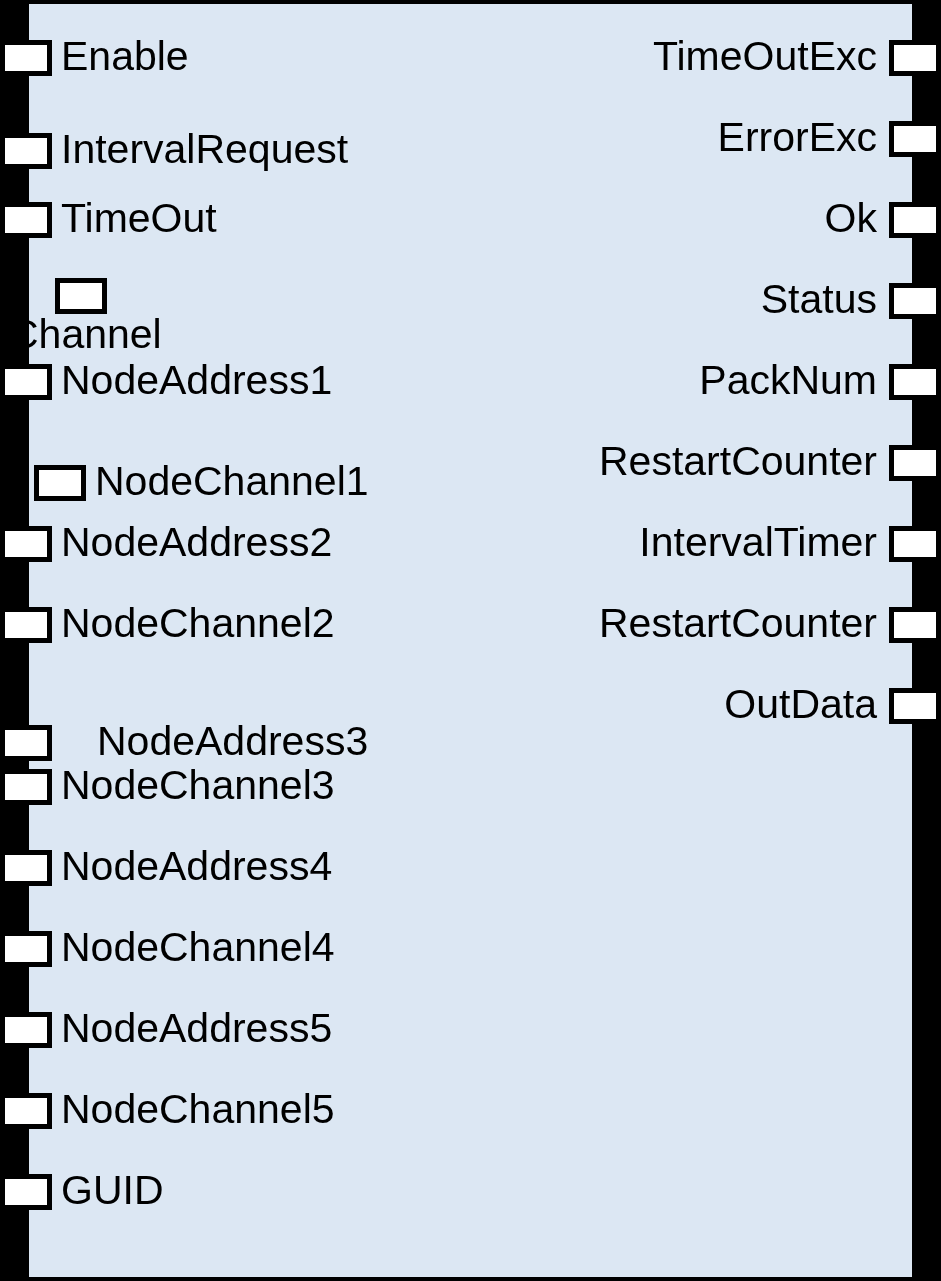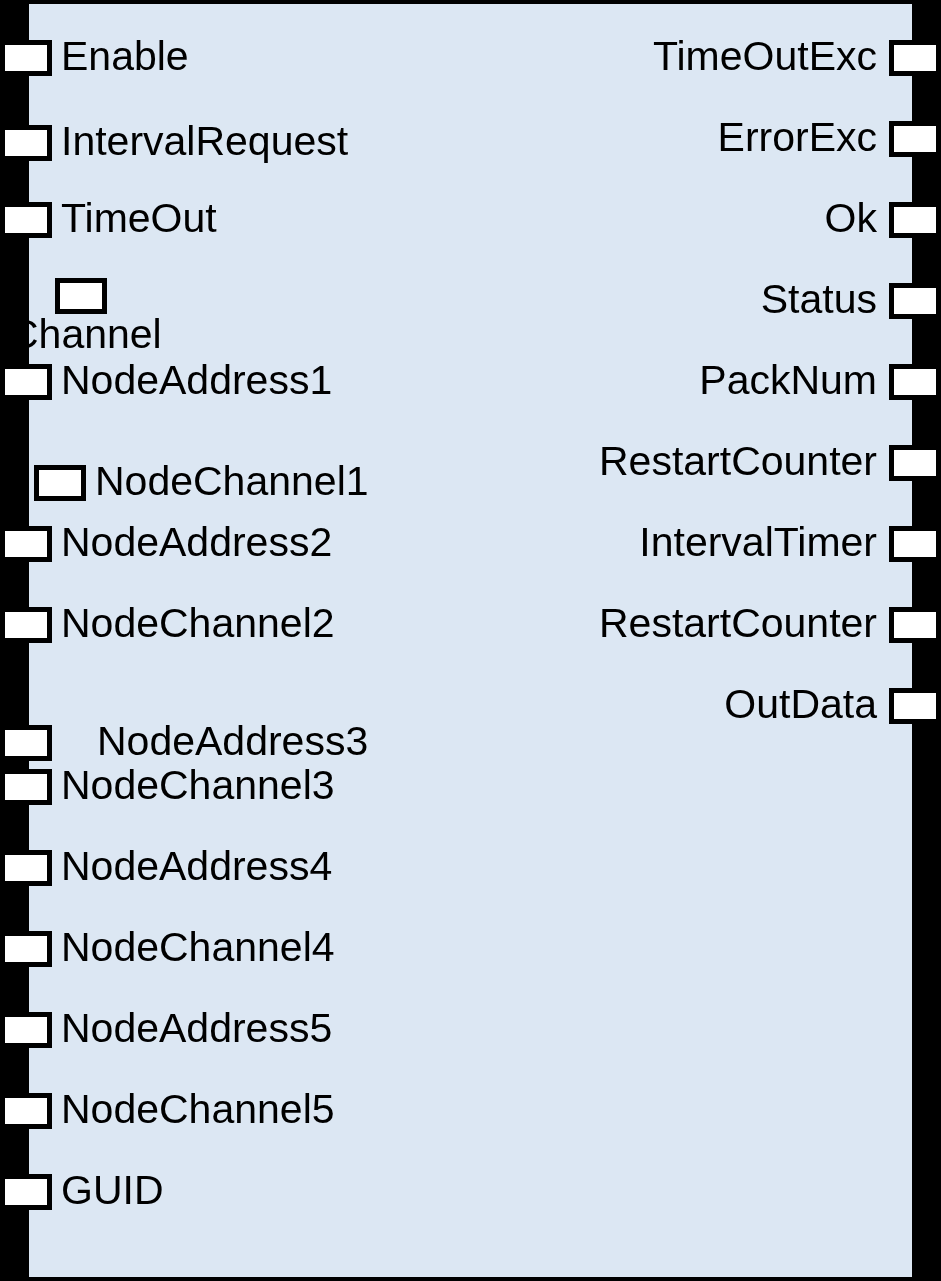--- a/index.html
+++ b/index.html
@@ -77,21 +77,21 @@
 
   <div class="fb-body"></div>
   <div class="rail rail-left"></div>
   <div class="rail rail-right"></div>
 
   <div id="input-pins">
       <div class="pin-row input" style="top: 35px;">
         <div class="pin-stub"></div>
         <span class="pin-label">Enable</span>
       </div>
-      <div class="pin-row input" style="top: 120px;">
+      <div class="pin-row input" style="top: 128px;">
         <div class="pin-stub"></div>
         <span class="pin-label">IntervalRequest</span>
       </div>
       <div class="pin-row input" style="top: 197px;">
         <div class="pin-stub"></div>
         <span class="pin-label">TimeOut</span>
       </div>
       <div class="pin-row input" style="top: 278px; flex-direction: column;">
         <div class="pin-stub"></div>
         <span class="pin-label">Channel</span>

